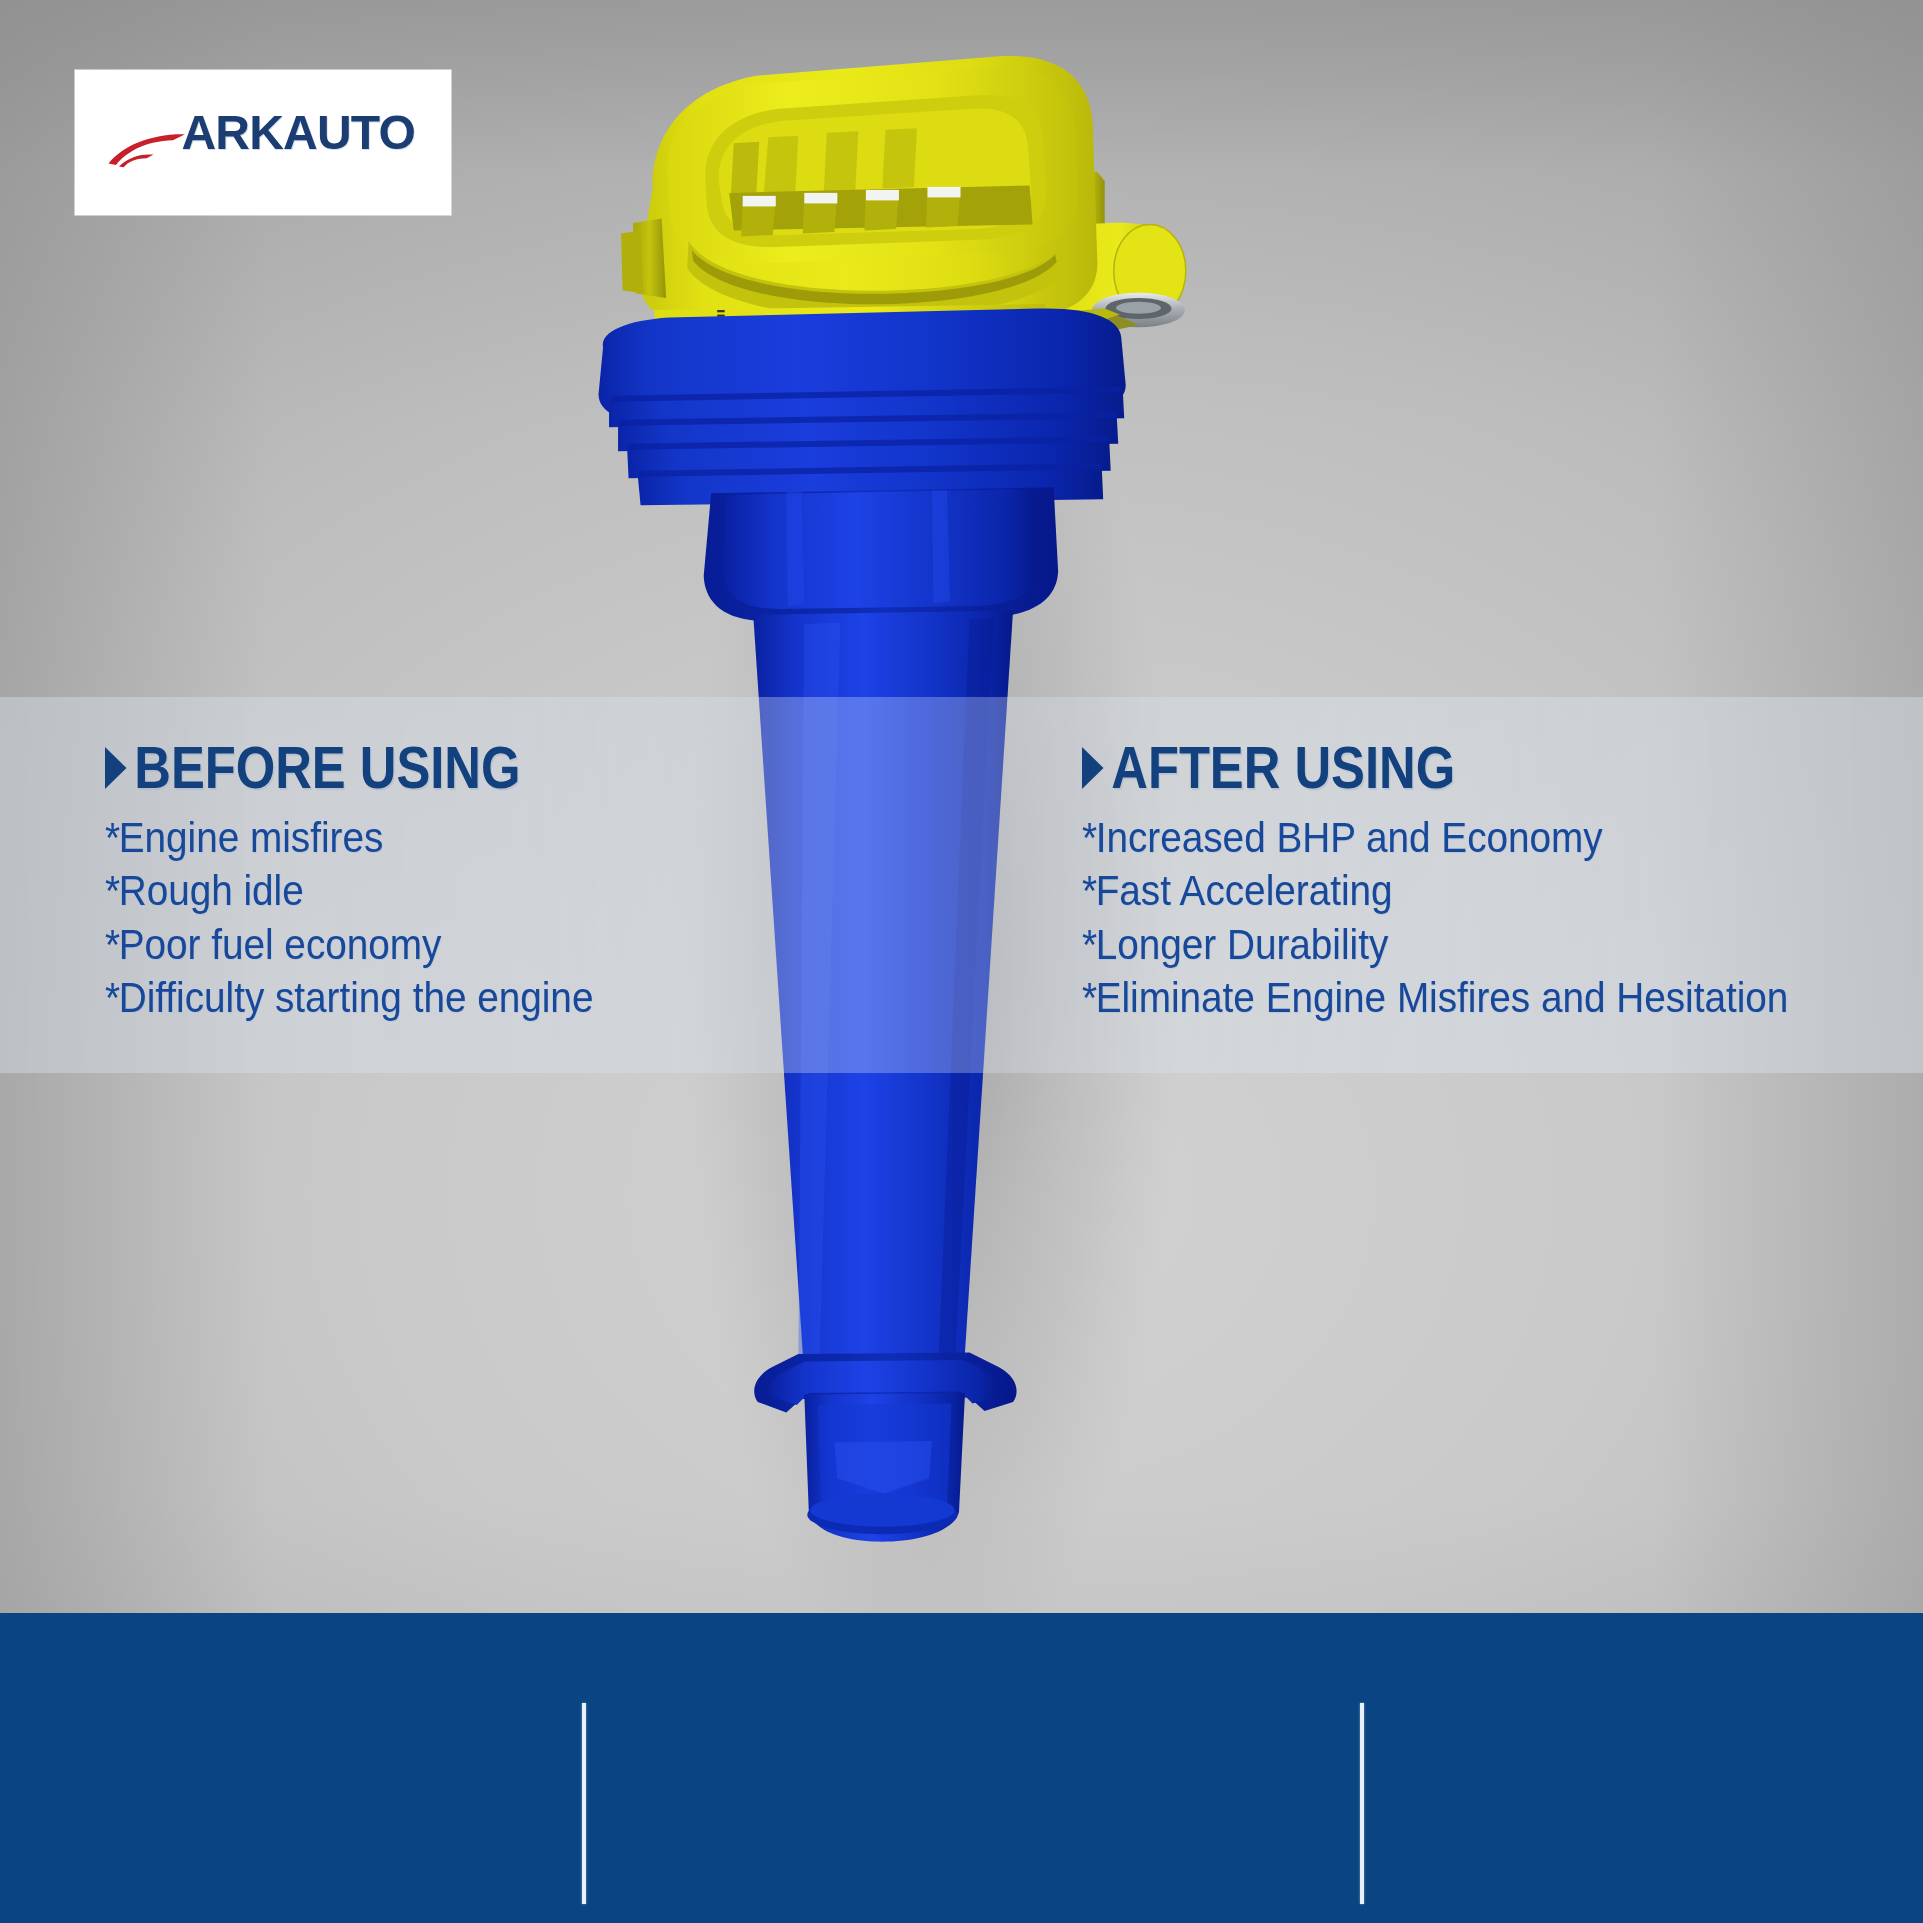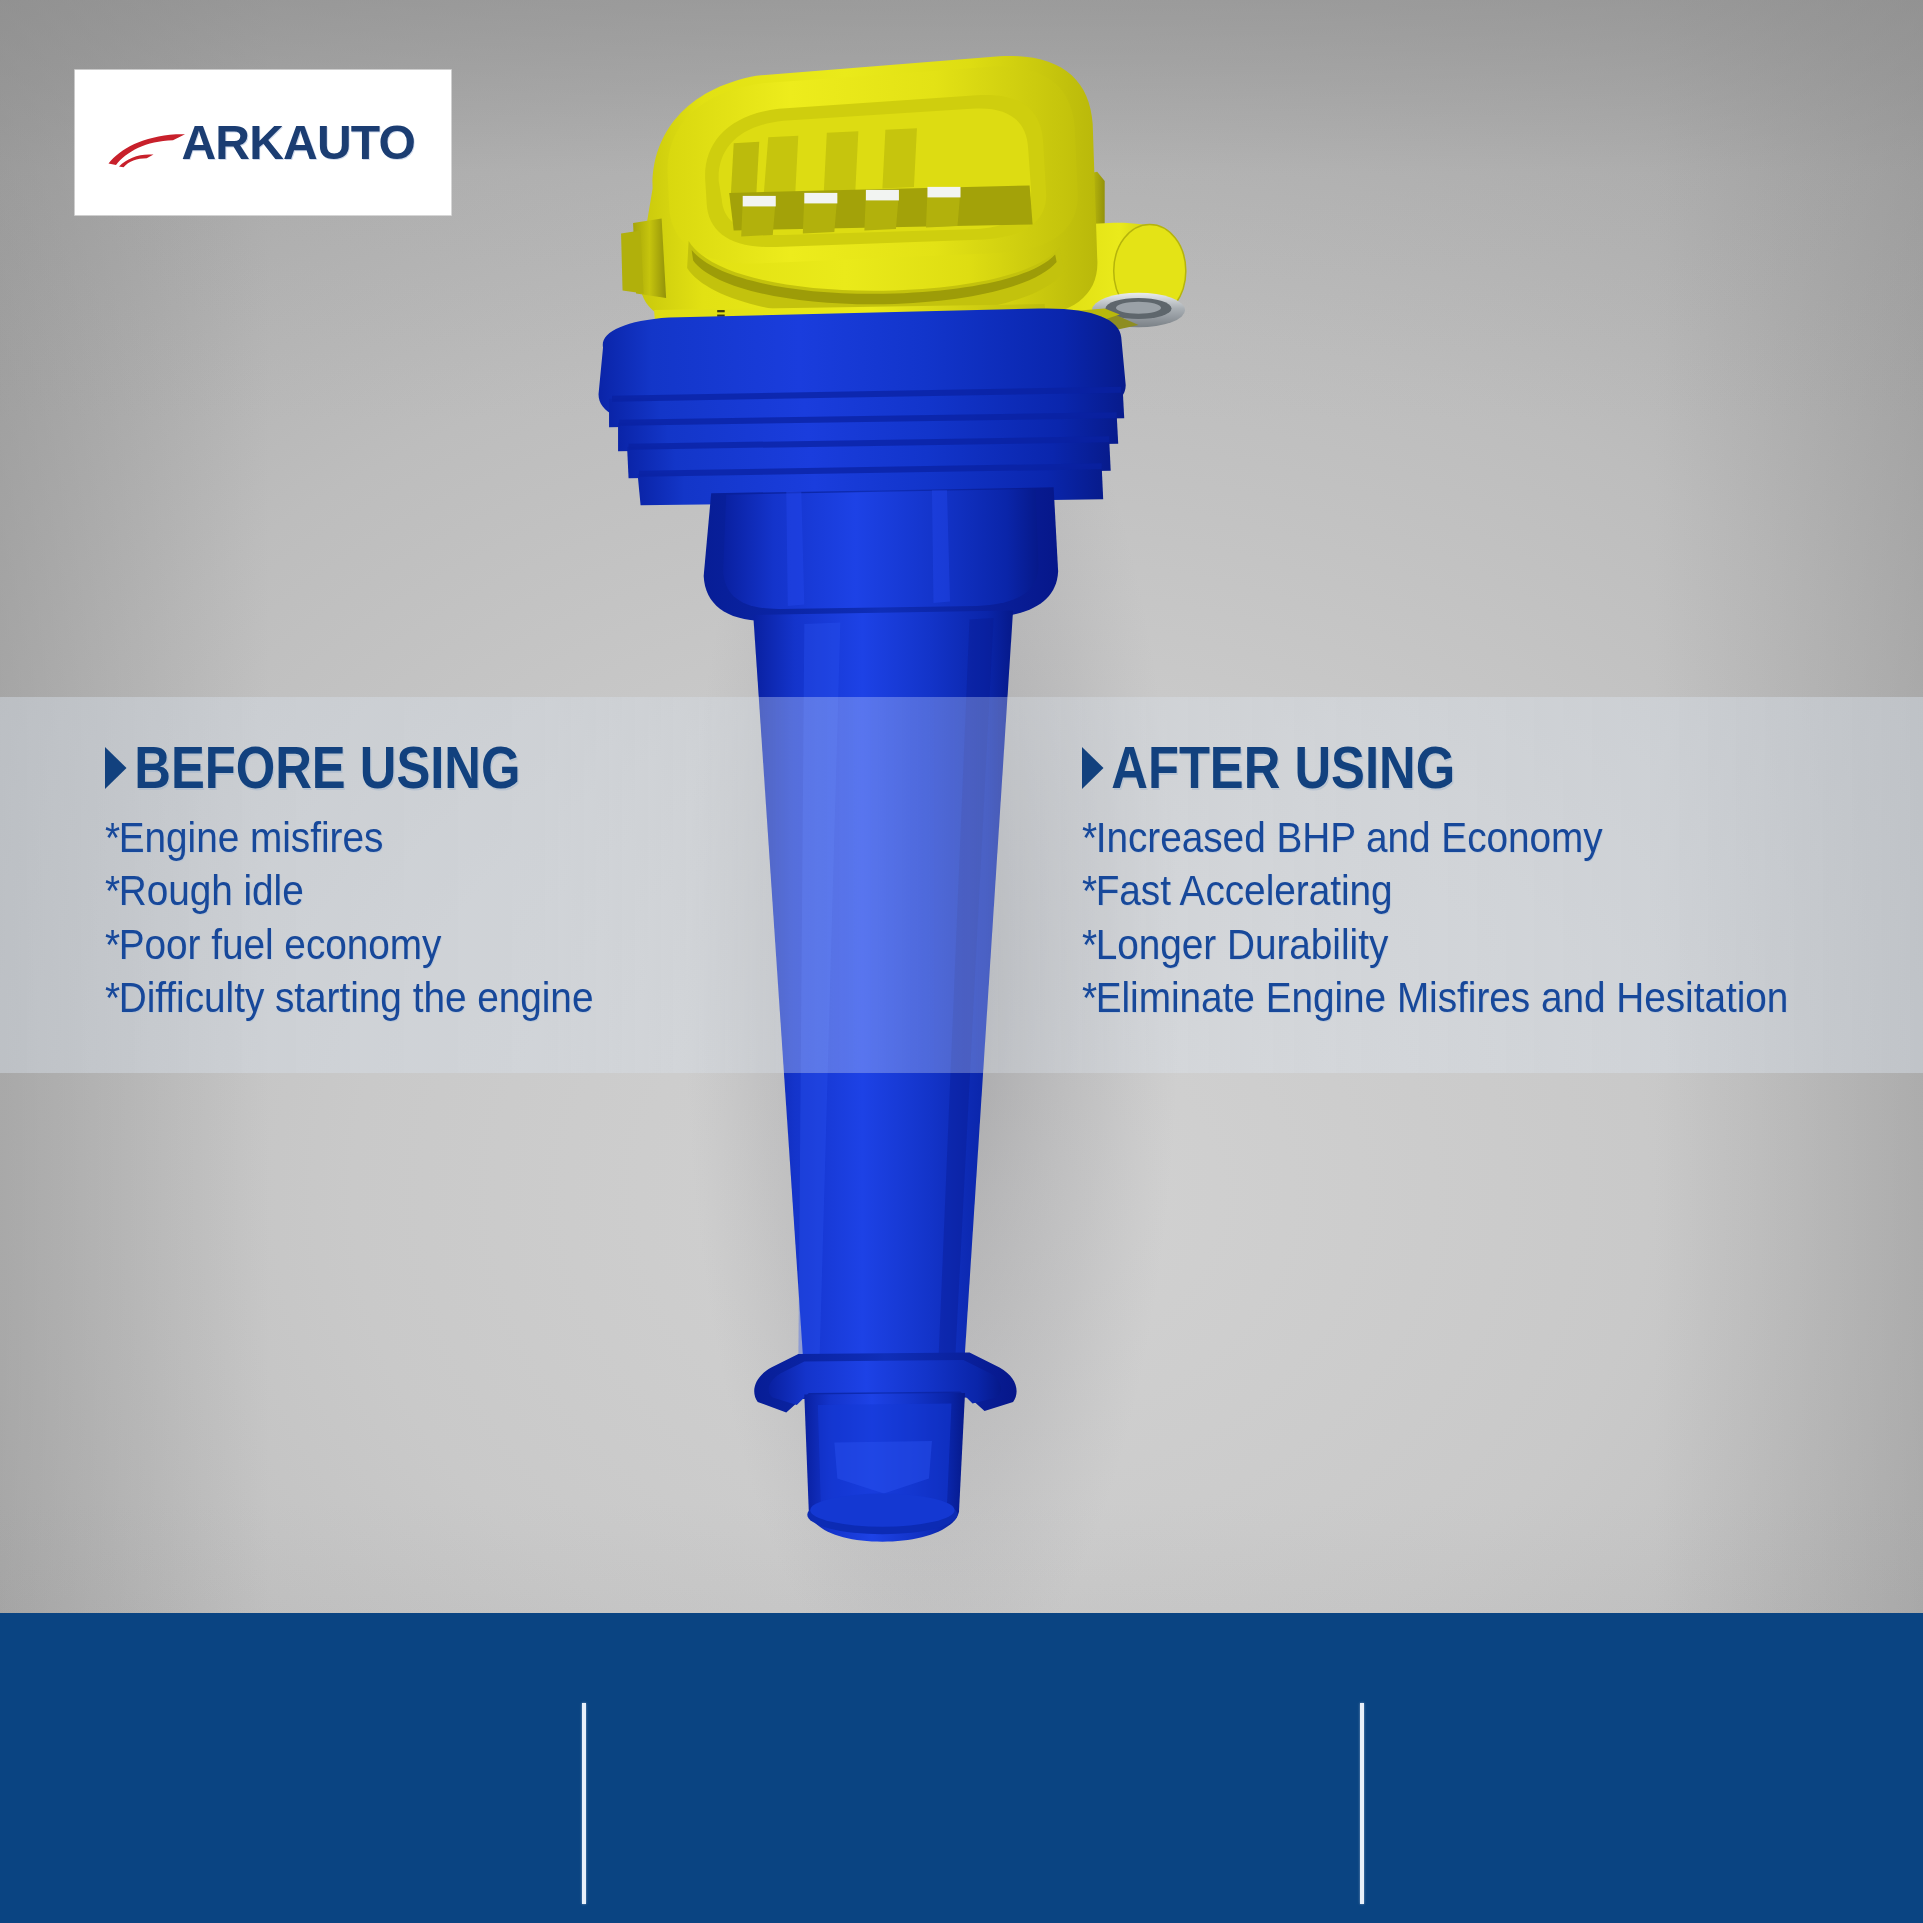--- a/index.html
+++ b/index.html
@@ -42,21 +42,20 @@
     display: flex;
     align-items: center;
     justify-content: center;
     box-shadow: 0 0 0 0.8px rgba(255,255,255,.6);
   }
   .logo-inner {
     position: relative;
     width: 316px;
     height: 68px;
     display: flex;
-    align-items: center;
     justify-content: flex-end;
   }
   .logo-swoosh {
     position: absolute;
     left: 1.5px;
     bottom: 9px;
     width: 90px;
     height: 36px;
     pointer-events: none;
   }

